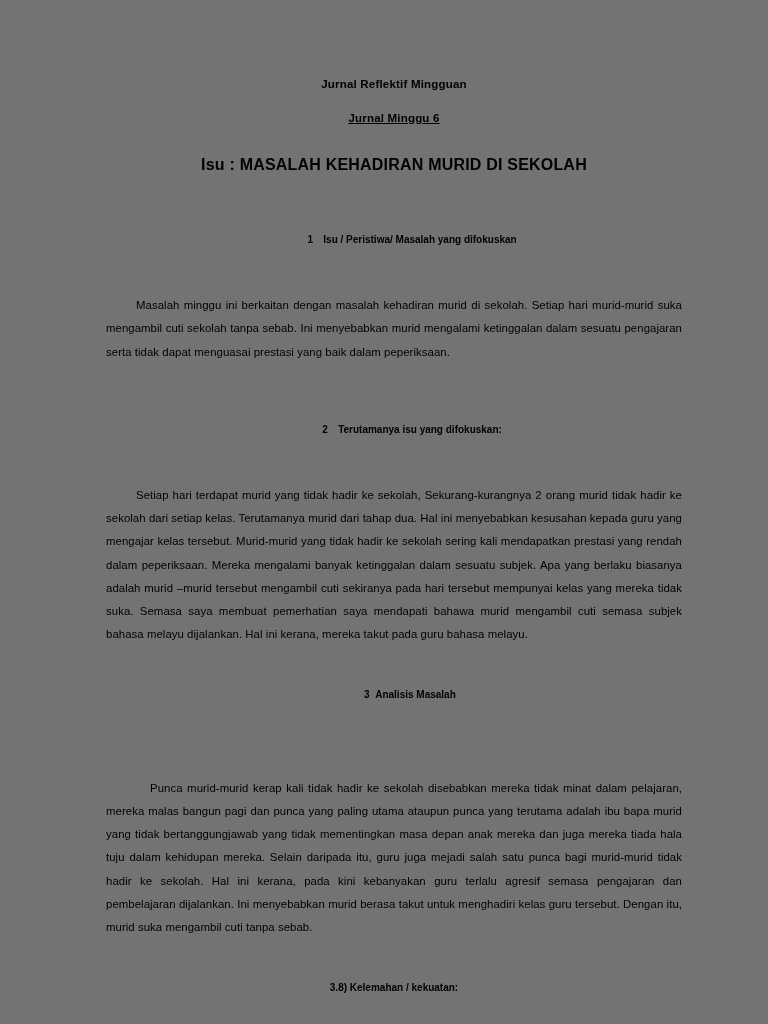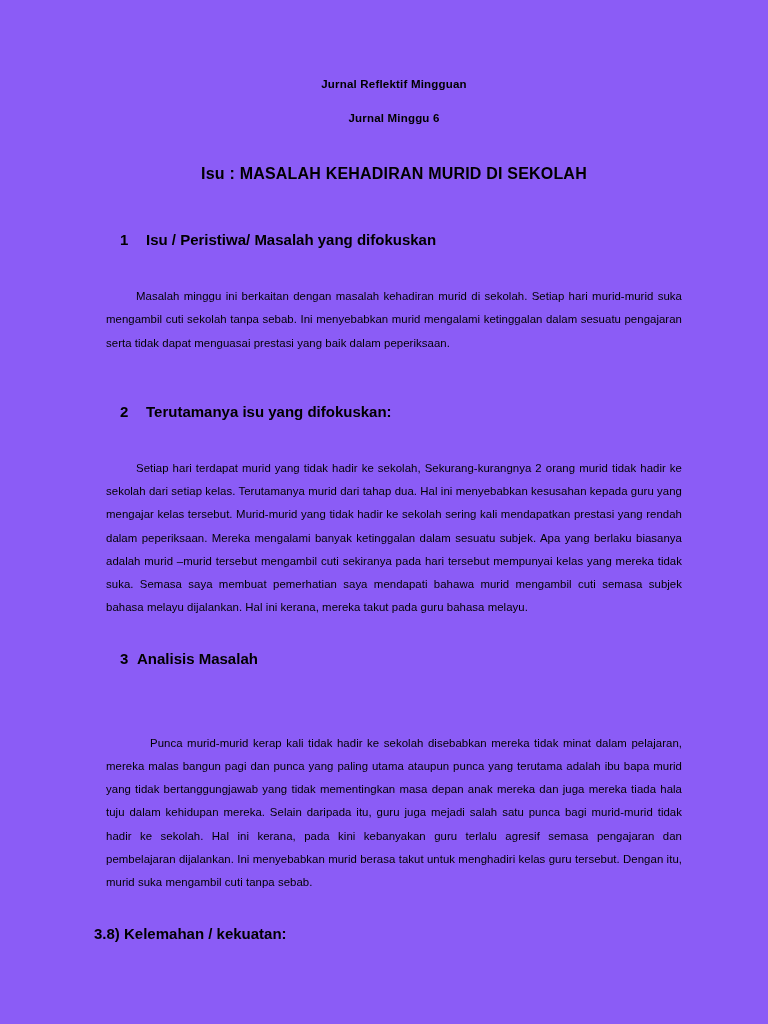--- a/index.html
+++ b/index.html
@@ -13,48 +13,50 @@
     font-family: "Liberation Sans", sans-serif;
     color: #000000;
     -webkit-font-smoothing: antialiased;
   }
   .page {
     position: relative;
     width: 768px;
     height: 1024px;
     box-sizing: border-box;
     padding: 78px 70px 40px 90px;
-    background: #8b5cf6;
+    background: #737373;
   }
   .title-block {
     text-align: center;
   }
   .doc-title {
     font-size: 11.5px;
     font-weight: bold;
     letter-spacing: 0.2px;
     margin: 0 0 22px 0;
   }
   .doc-subtitle {
     font-size: 11.5px;
     font-weight: bold;
     letter-spacing: 0.2px;
-    margin: 0 0 41px 0;
+    margin: 0 0 32px 0;
+    text-decoration: underline;
   }
   .doc-issue {
     font-size: 16px;
     font-weight: bold;
     letter-spacing: 0.2px;
     margin: 0 0 0 0;
   }
   .section-heading {
-    font-size: 15px;
+    font-size: 10px;
     font-weight: bold;
-    margin: 4px;
+    margin: 16px;
     padding: 0;
+    text-align: center;
   }
   .h-indent-1 {
     padding-left: 26px;
   }
   .h-num {
     display: inline-block;
     min-width: 26px;
   }
   .h-num-tight {
     display: inline-block;

